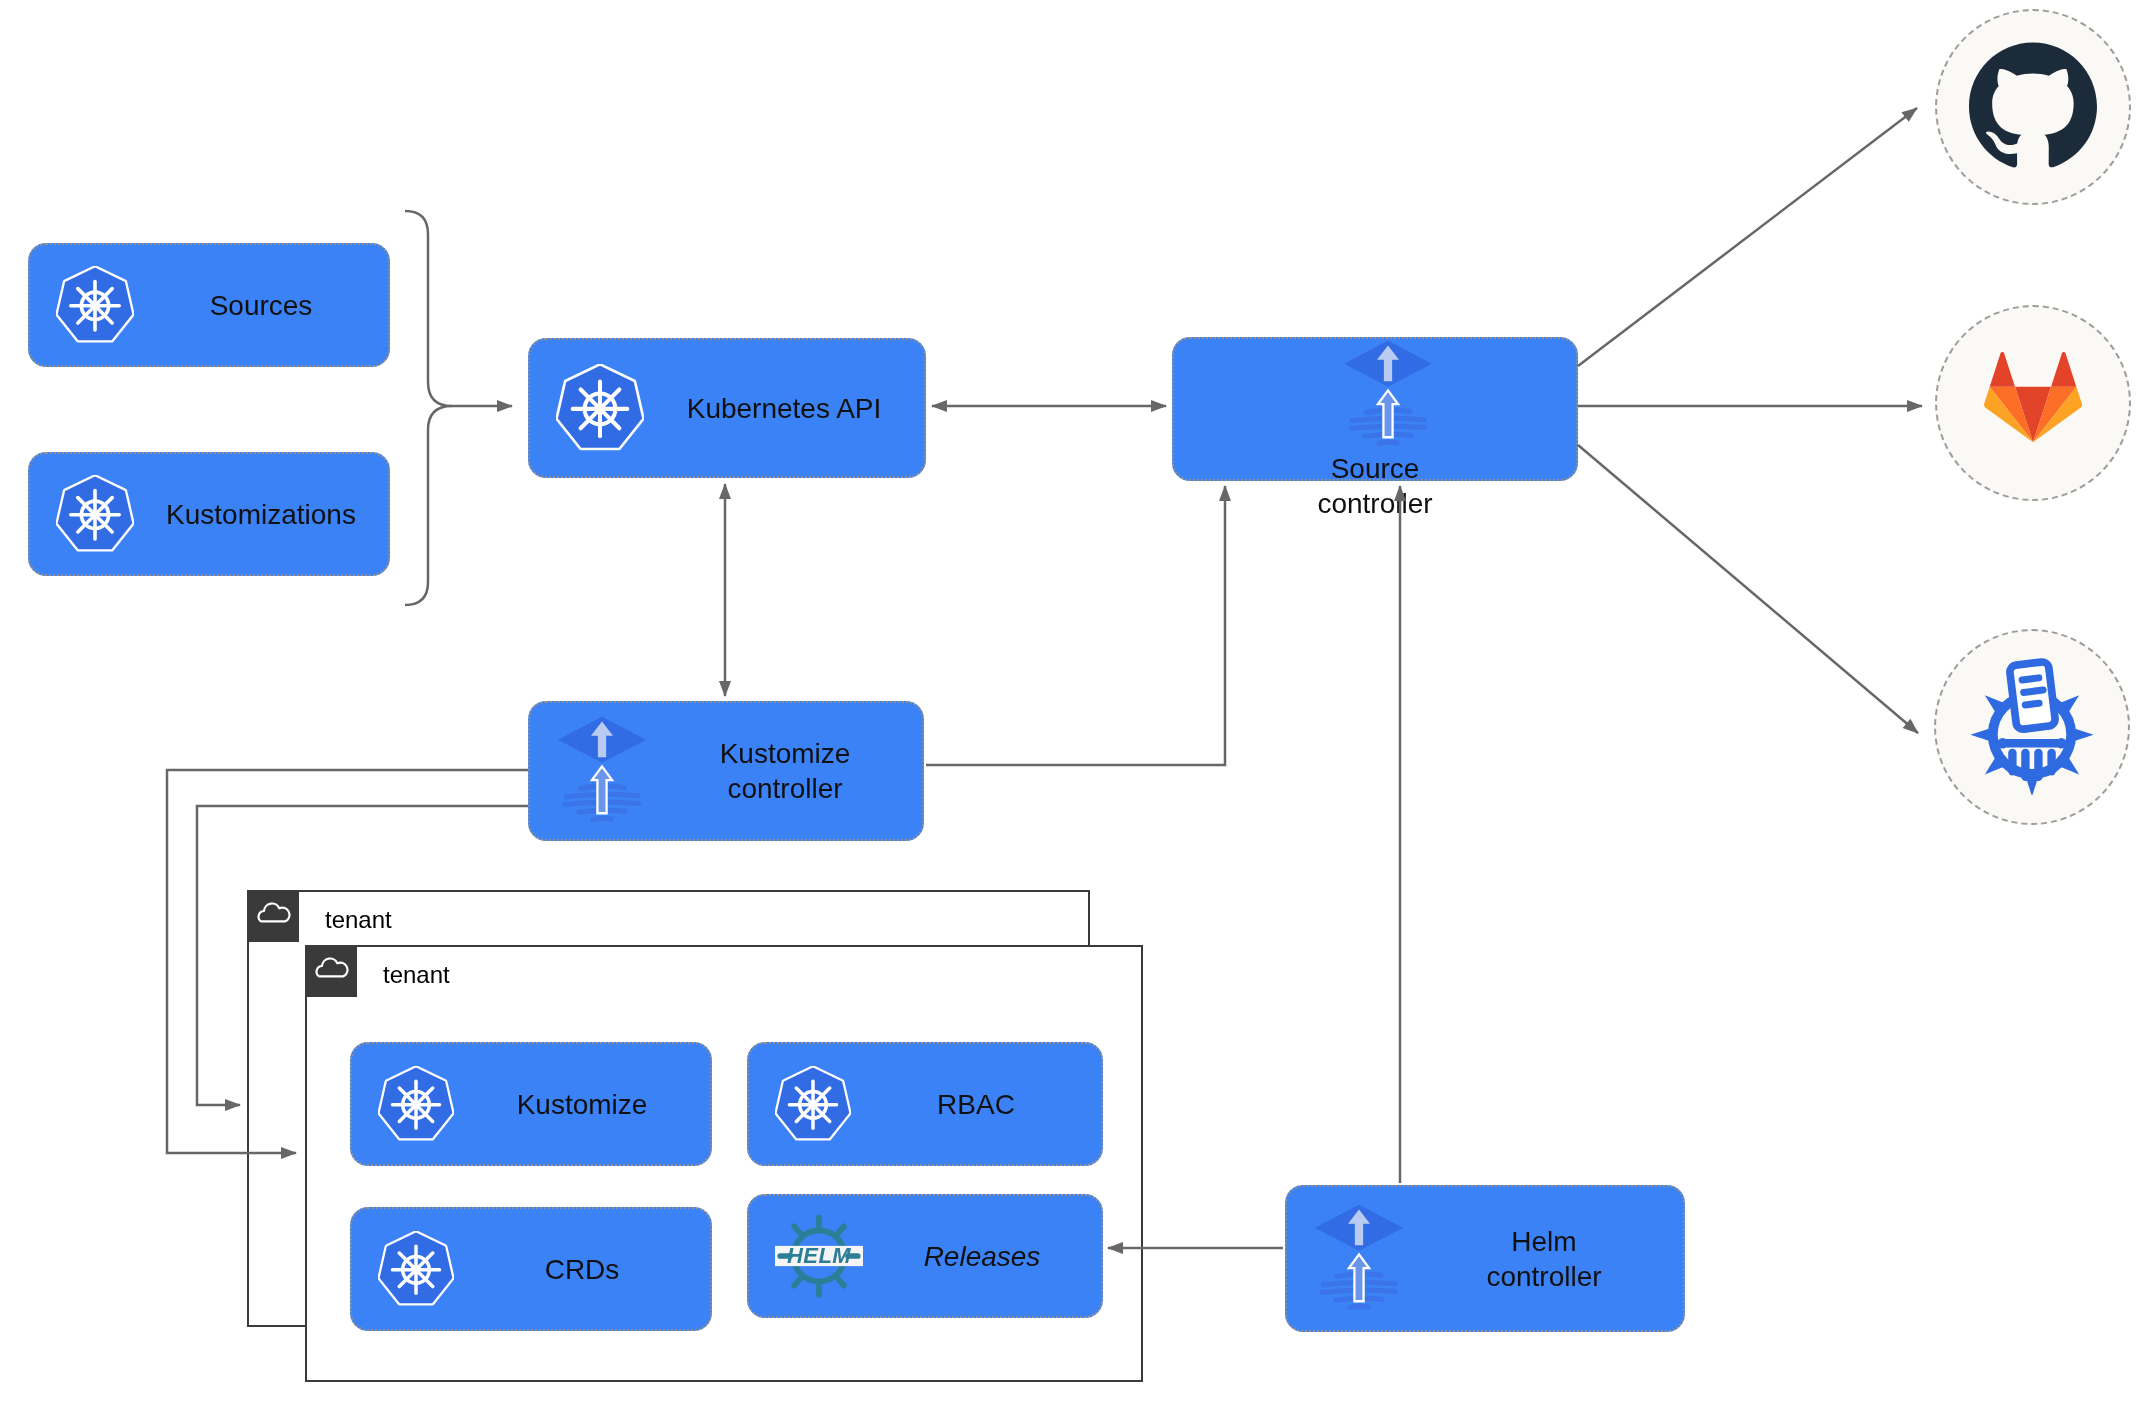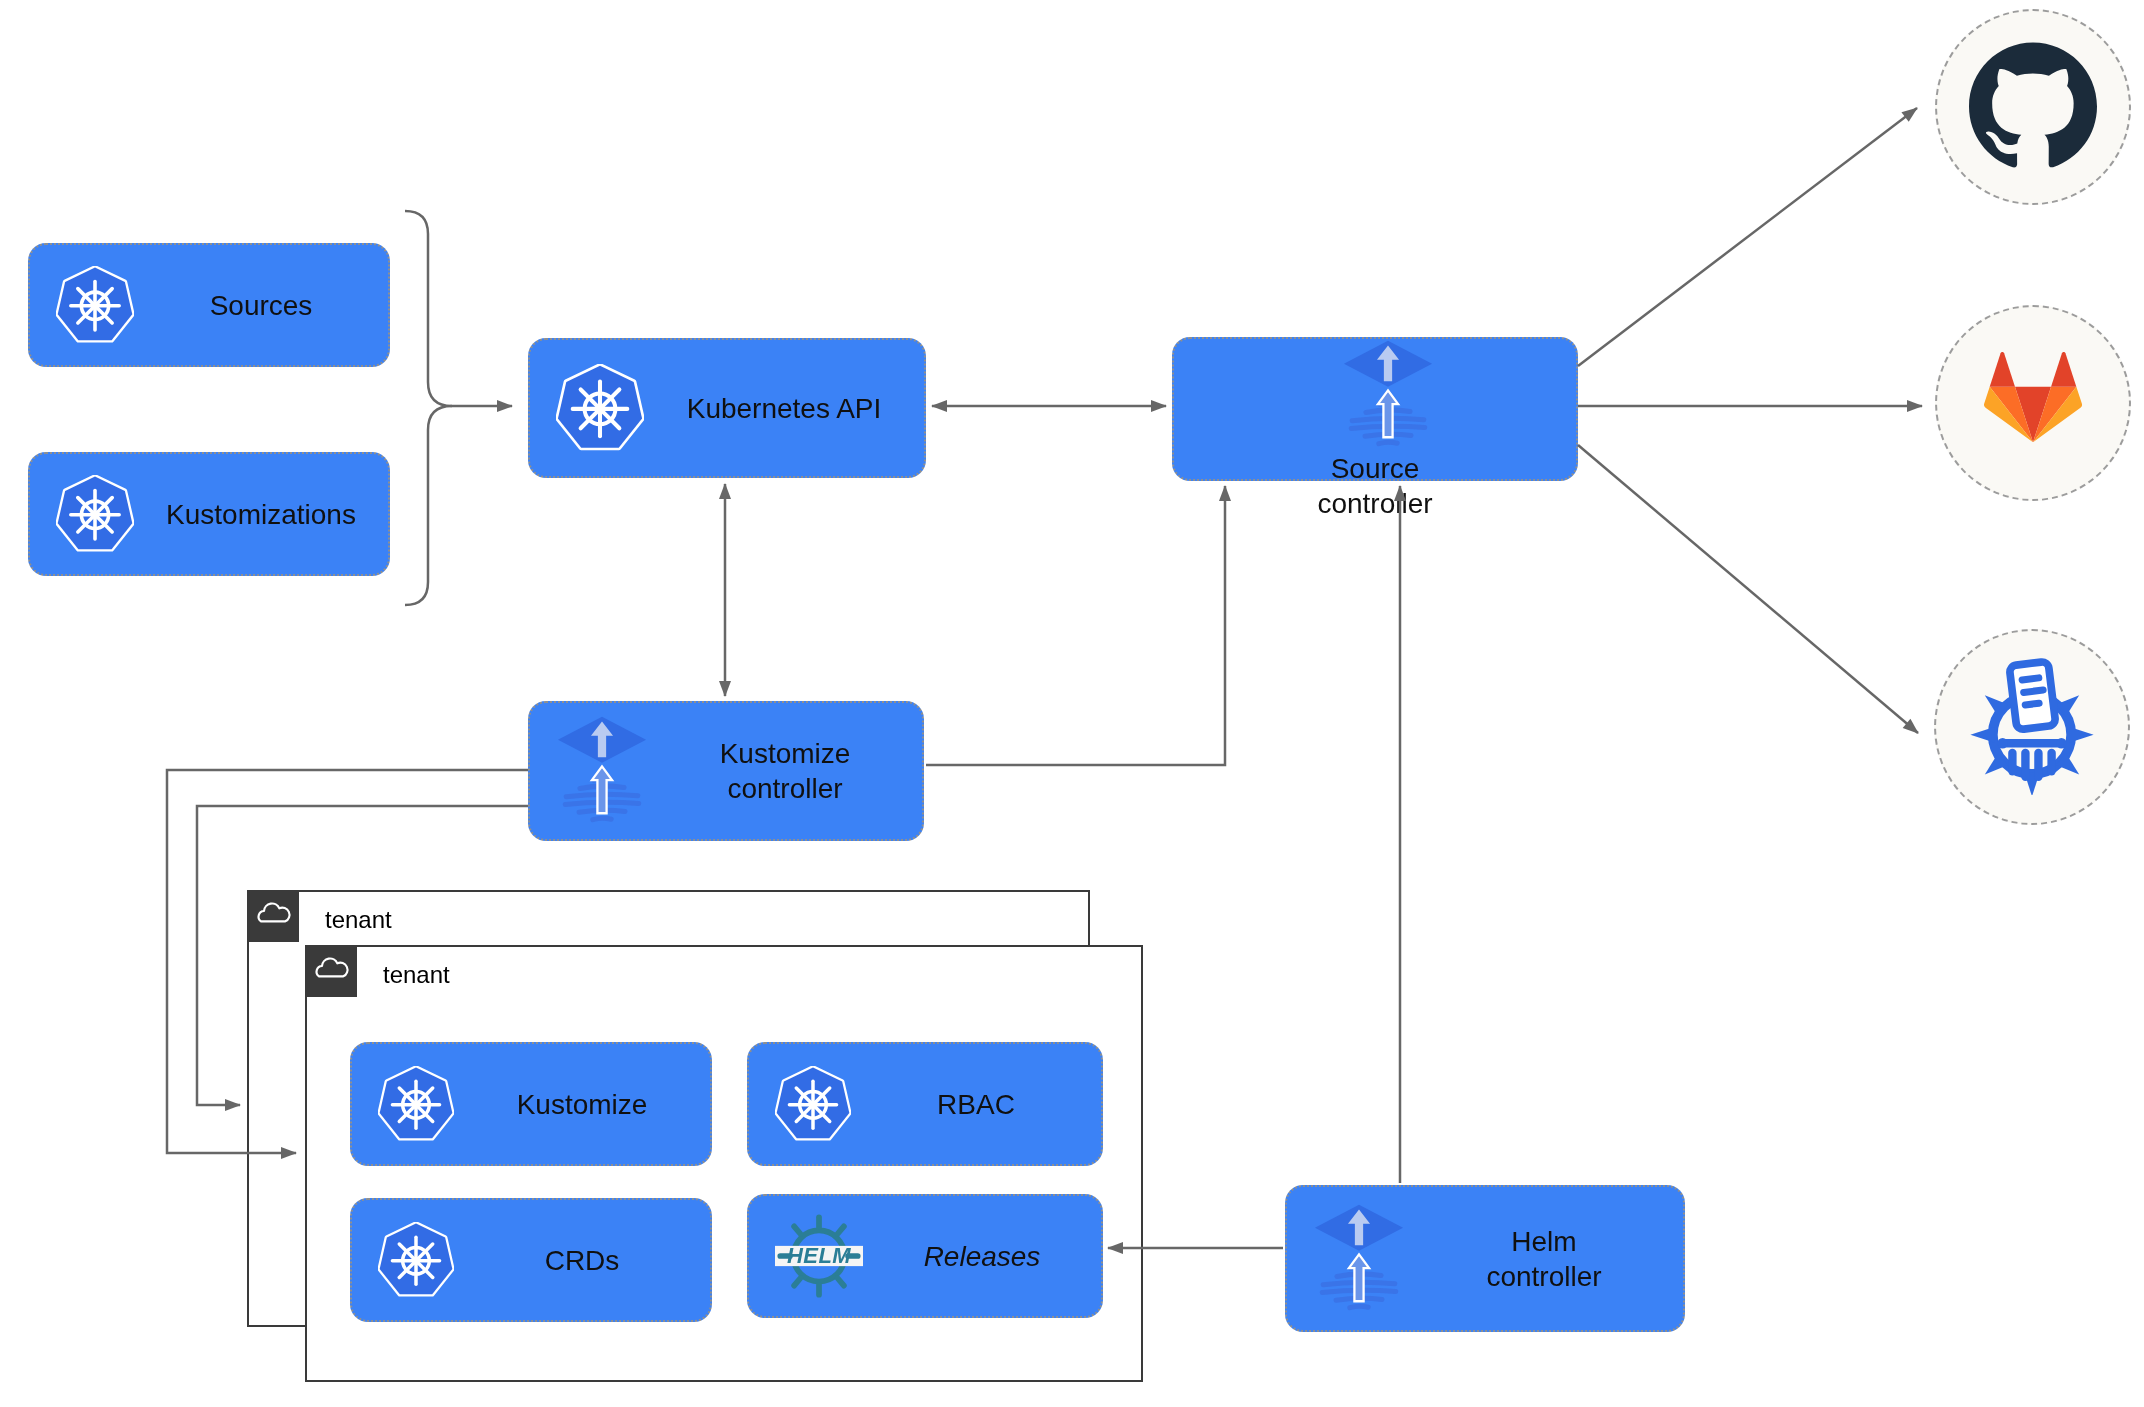--- a/index.html
+++ b/index.html
@@ -157,21 +157,21 @@
       <span class="icon">
         <svg width="76" height="76" viewBox="0 0 100 100">
             <use href="#sym-k8s"></use>
           </svg>
       </span>
       <span class="label-wrap">
           <span class="label-text">RBAC</span>
         </span>
     </div>
 
-    <div class="node" style="left:43px;top:251px;width:362px;height:124px;">
+    <div class="node" style="left:43px;top:260px;width:362px;height:124px;">
       <span class="icon">
         <svg width="76" height="76" viewBox="0 0 100 100">
             <use href="#sym-k8s"></use>
           </svg>
       </span>
       <span class="label-wrap">
           <span class="label-text">CRDs</span>
         </span>
     </div>
 

